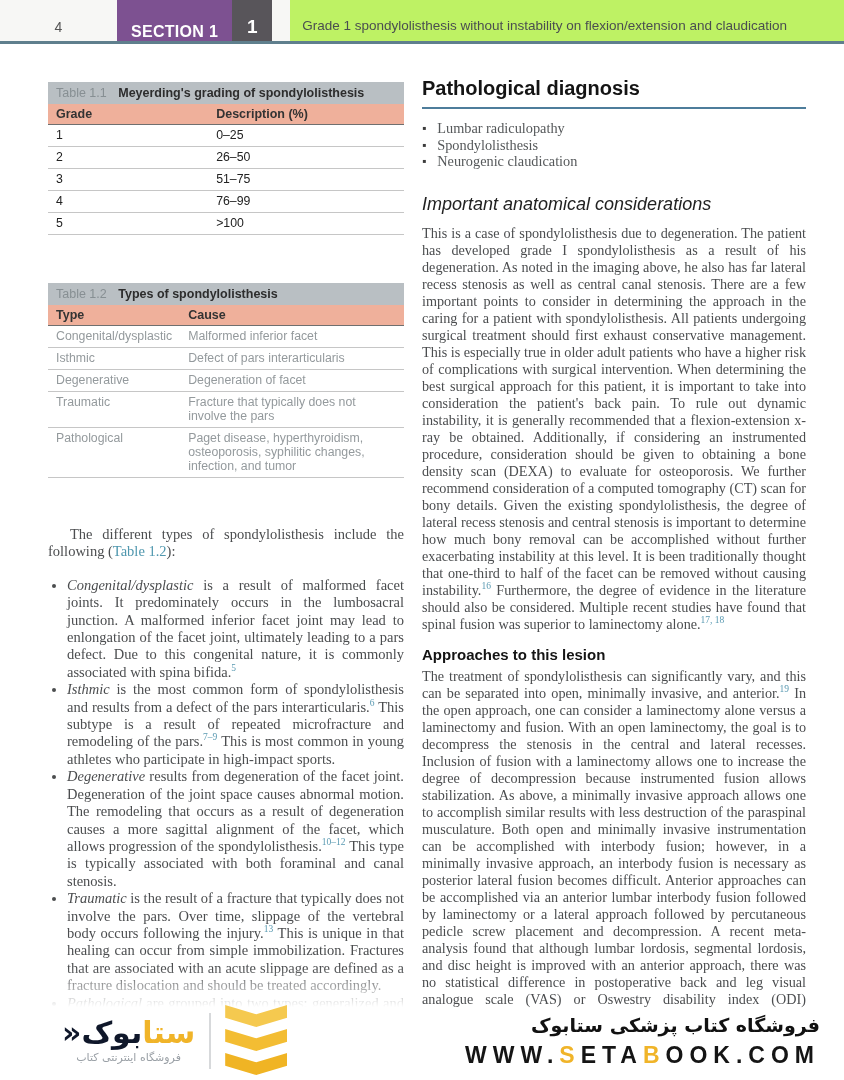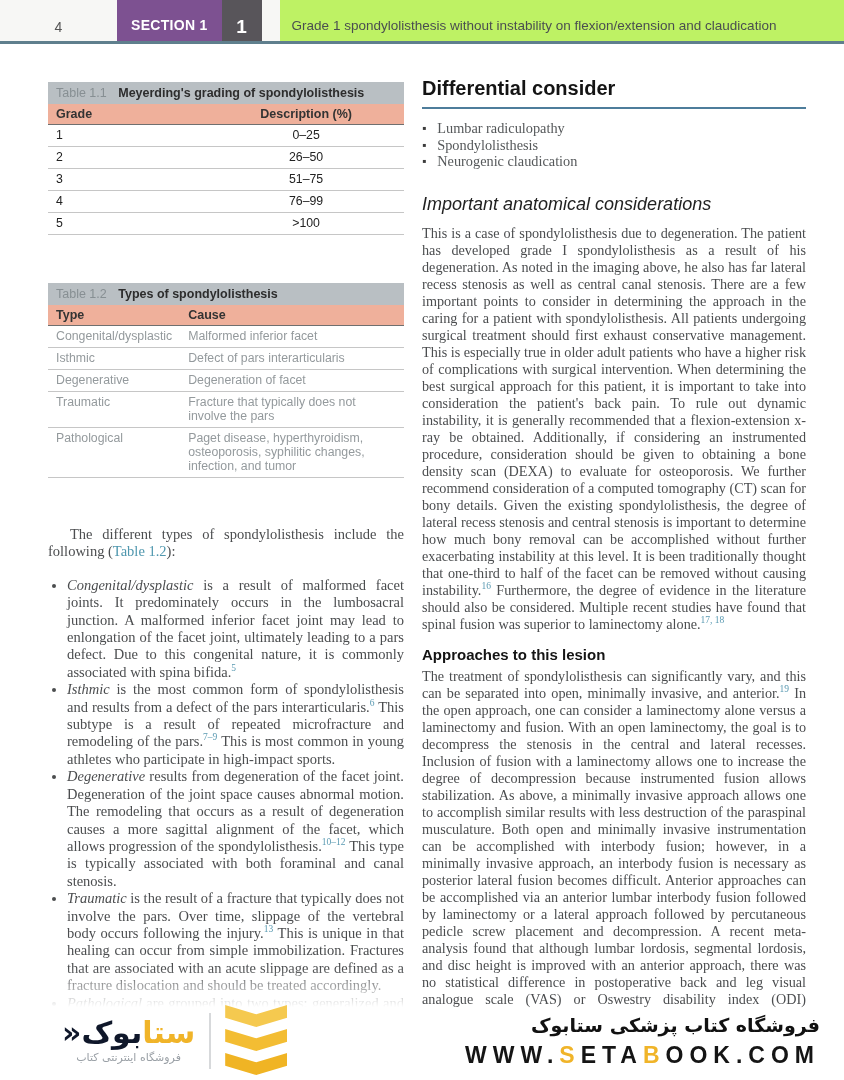--- a/index.html
+++ b/index.html
@@ -4,22 +4,22 @@
 <style>
   * { margin:0; padding:0; box-sizing:border-box; }
   body { background:#e8e8e6; font-family:"Liberation Serif", serif; }
   .page { position:relative; width:844px; height:1080px; margin:0 auto; background:#ffffff; overflow:hidden; }
 
   
   .hdr { position:relative; display:flex; align-items:stretch; height:44px; width:100%;
          border-bottom:3px solid #5f7f8d; background:#f7f7f5; }
   .hdr-pageno { width:117px; display:flex; align-items:flex-end; justify-content:center;
                 font-family:"Liberation Sans", sans-serif; font-size:14px; color:#555; padding-bottom:6px; }
-  .hdr-section { background:#7d5191; color:#fff; display:flex; align-items:flex-end; padding:0 14px 8px 14px;
-                 font-family:"Liberation Sans", sans-serif; font-weight:bold; font-size:14px; letter-spacing:.3px; }
+  .hdr-section { background:#7d5191; color:#fff; display:flex; align-items:flex-end; padding:0 14px 0 14px;
+                 font-family:"Liberation Sans", sans-serif; font-weight:bold; font-size:16px; letter-spacing:.3px; }
   .hdr-chapno { background:#58555a; color:#fff; width:40px; display:flex; align-items:flex-end; justify-content:center;
                 font-family:"Liberation Sans", sans-serif; font-weight:bold; font-size:19px; padding-bottom:3px; }
   .hdr-title { flex:1; background:#bef264; display:flex; align-items:flex-end; padding:0 10px 8px 12px;
                font-family:"Liberation Sans", sans-serif; font-size:13.5px; color:#4a4e50;margin-left:18px; }
 
   
   .cols { display:flex; padding:0 38px 0 48px; }
   .col-left  { width:356px; margin-right:18px; }
   .col-right { width:384px; }
 
@@ -27,21 +27,21 @@
   .ftable { width:100%; border-collapse:collapse; font-family:"Liberation Sans", sans-serif; margin-top:0; }
   .ftable-wrap1 { margin-top:38px; }
   .ftable-wrap2 { margin-top:48px; }
   .ftable caption { text-align:left; background:#b9bfc3; padding:4px 8px; font-size:12.5px; }
   .ftable caption .tlabel { color:#878f93; margin-right:8px; }
   .ftable caption .ttitle { color:#2d2d2d; font-weight:600; }
   .ftable thead th { background:#efb09b; color:#333; text-align:left; font-size:12.5px; font-weight:600;
                      padding:3px 8px; border-bottom:1px solid #6f6f6f; }
   .ftable td { font-size:12.3px; padding:3px 8px 4px 8px; border-bottom:1px solid #c6c6c6; vertical-align:top; }
   #tbl1 td { color:#222; }
-  #tbl1 th:last-child, #tbl1 td:last-child { text-align:center; }
+  #tbl1 th:last-child, #tbl1 td:last-child { text-align:left; }
   #tbl1 th:first-child { width:45%; }
   #tbl2 td { color:#949a9d; overflow-wrap:anywhere; }
   #tbl2 th:first-child { width:95px; }
   #tbl2 td:first-child { width:95px; overflow-wrap:break-word; }
 
   
   .intro { margin-top:48px; font-size:14.5px; line-height:17.4px; color:#4b4d4f; text-align:justify; text-indent:22px; }
   .lbullets { margin-top:16px; padding-left:19px; }
   .lbullets li { font-size:14.5px; line-height:17.4px; color:#4b4d4f; text-align:justify; }
   .lbullets li::marker { color:#4b4d4f; font-size:13px; }
@@ -177,21 +177,21 @@
       <ul class="lbullets" id="left-bullets">
           <li><i>Congenital/dysplastic</i><span> is a result of malformed facet joints. It predominately occurs in the lumbosacral junction. A malformed inferior facet joint may lead to enlongation of the facet joint, ultimately leading to a pars defect. Due to this congenital nature, it is commonly associated with spina bifida.</span><sup class="ref">5</sup></li>
           <li><i>Isthmic</i><span> is the most common form of spondylolisthesis and results from a defect of the pars interarticularis.</span><sup class="ref">6</sup><span> This subtype is a result of repeated microfracture and remodeling of the pars.</span><sup class="ref">7–9</sup><span> This is most common in young athletes who participate in high-impact sports.</span></li>
           <li><i>Degenerative</i><span> results from degeneration of the facet joint. Degeneration of the joint space causes abnormal motion. The remodeling that occurs as a result of degeneration causes a more sagittal alignment of the facet, which allows progression of the spondylolisthesis.</span><sup class="ref">10–12</sup><span> This type is typically associated with both foraminal and canal stenosis.</span></li>
           <li><i>Traumatic</i><span> is the result of a fracture that typically does not involve the pars. Over time, slippage of the vertebral body occurs following the injury.</span><sup class="ref">13</sup><span> This is unique in that healing can occur from simple immobilization. Fractures that are associated with an acute slippage are defined as a fracture dislocation and should be treated accordingly.</span></li>
           <li><i>Pathological</i><span> are grouped into two types: generalized and local. Generalized spondylolisthesis is caused by diseases such as Paget disease, hyperthyroidism, osteoporosis, and syphilitic changes.</span><sup class="ref">13, 14</sup><span> The localized subtype is due to local destruction from tumors and infection. Iatrogenic cause of pathological spondylolisthesis can also be</span></li>
         </ul>
     </div>
 
     <div class="col-right">
-      <h1 class="dd-title">Differential consider</h1>
+      <h1 class="dd-title">Pathological diagnosis</h1>
       <ul class="dd-list" id="dd-list">
           <li>Lumbar radiculopathy</li>
           <li>Spondylolisthesis</li>
           <li>Neurogenic claudication</li>
         </ul>
 
       <h2 class="anat-title">Important anatomical considerations</h2>
       <p class="rp" id="anat-p"><span>This is a case of spondylolisthesis due to degeneration. The patient has developed grade I spondylolisthesis as a result of his degeneration. As noted in the imaging above, he also has far lateral recess stenosis as well as central canal stenosis. There are a few important points to consider in determining the approach in the caring for a patient with spondylolisthesis. All patients undergoing surgical treatment should first exhaust conservative management. This is especially true in older adult patients who have a higher risk of complications with surgical intervention. When determining the best surgical approach for this patient, it is important to take into consideration the patient's back pain. To rule out dynamic instability, it is generally recommended that a flexion-extension x-ray be obtained. Additionally, if considering an instrumented procedure, consideration should be given to obtaining a bone density scan (DEXA) to evaluate for osteoporosis. We further recommend consideration of a computed tomography (CT) scan for bony details. Given the existing spondylolisthesis, the degree of lateral recess stenosis and central stenosis is important to determine how much bony removal can be accomplished without further exacerbating instability at this level. It is been traditionally thought that one-third to half of the facet can be removed without causing instability.</span><sup class="ref">16</sup><span> Furthermore, the degree of evidence in the literature should also be considered. Multiple recent studies have found that spinal fusion was superior to laminectomy alone.</span><sup class="ref">17, 18</sup></p>
 
       <h3 class="sub-title">Approaches to this lesion</h3>

